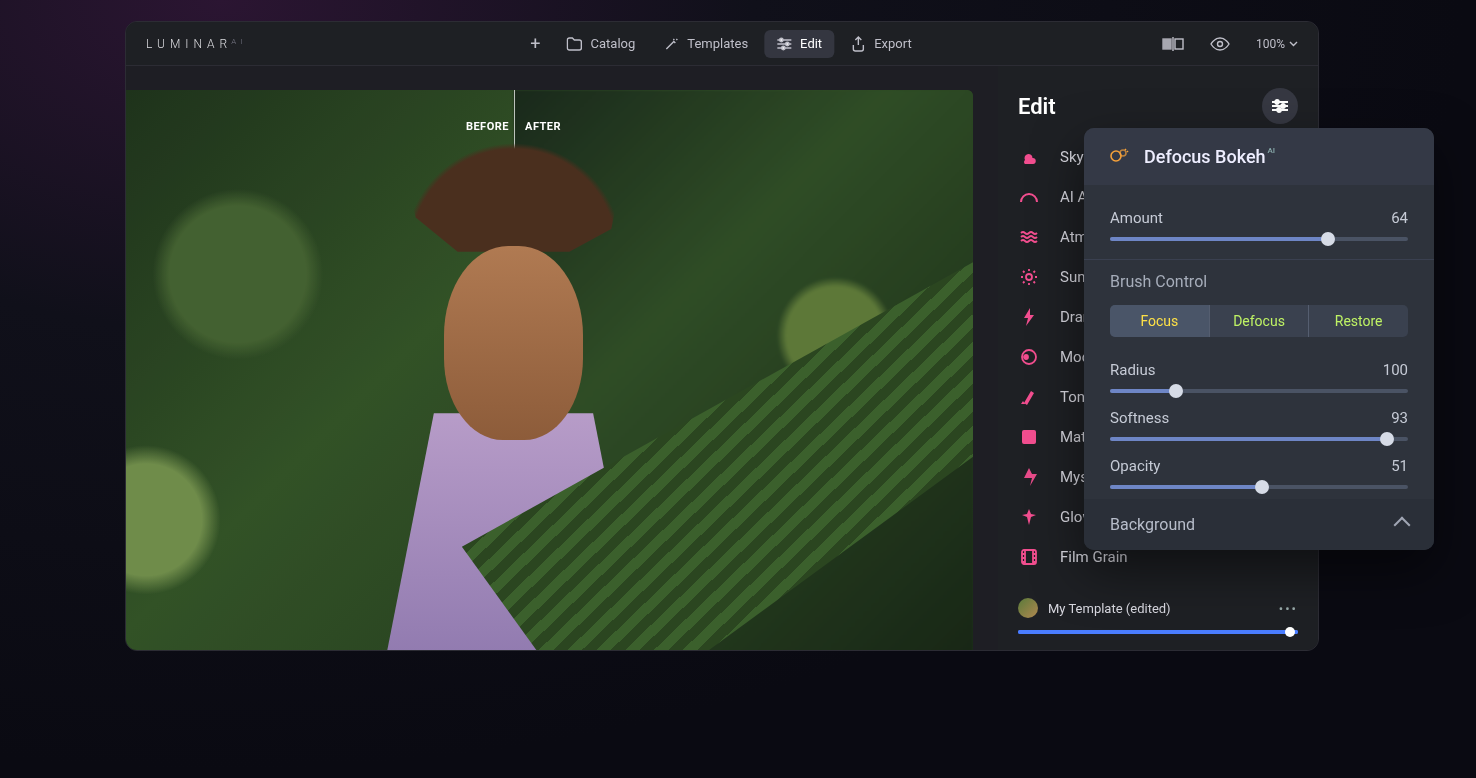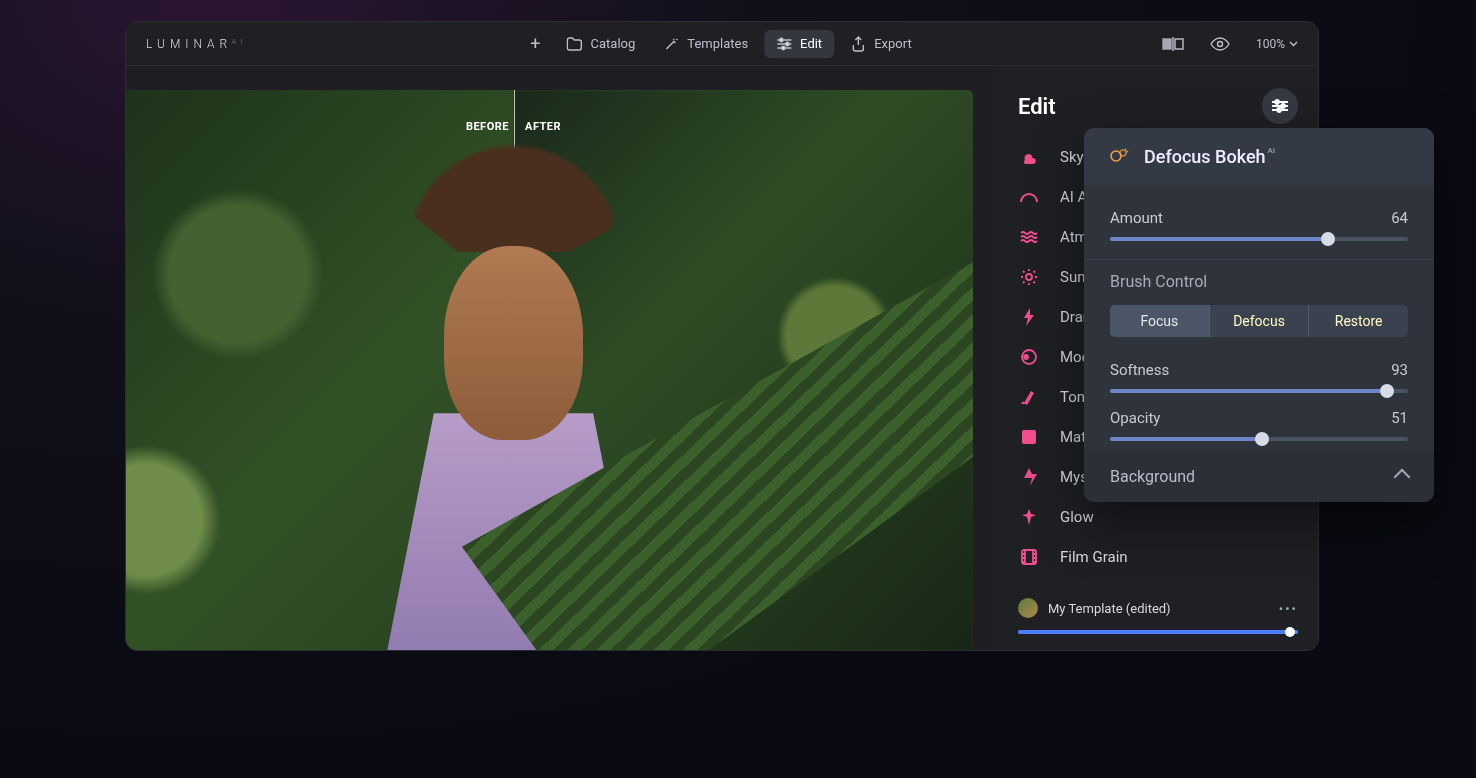--- a/index.html
+++ b/index.html
@@ -68,22 +68,22 @@
   .fp-header .t sup{ font-size:8px; color:#8aa; margin-left:2px;}
   .fp-body { padding:14px 26px 4px 26px;}
   .slider-row { padding:10px 0 6px 0;}
   .slider-head { display:flex; justify-content:space-between; font-size:15px; color:#c6cbd6; margin-bottom:10px;}
   .track { position:relative; height:4px; border-radius:3px; background:#4a5364;}
   .track .fill{ position:absolute; left:0; top:0; bottom:0; background:#6e86c6; border-radius:3px;}
   .track .knob{ position:absolute; width:14px; height:14px; border-radius:50%; background:#d6dbe6; top:50%; transform:translate(-50%,-50%);}
   .fp-sep { height:1px; background:#3a4050; margin:12px -26px;}
   .fp-sub { font-size:16px; color:#a6adba; margin:8px 0 14px 0; }
   .seg { display:flex; background:#3a414f; border-radius:5px; overflow:hidden; margin-bottom:14px;}
-  .seg button{ flex:1; padding:8px 0; font-size:14px; background:transparent; border:none; color:#fef9c3; cursor:pointer;}
-  .seg button.active{ background:#4a5568; color:#e5e5e5;}
+  .seg button{ flex:1; padding:8px 0; font-size:14px; background:transparent; border:none; color:#bef264; cursor:pointer;}
+  .seg button.active{ background:#4a5568; color:#fde047;}
   .seg .divider{ width:1px; background:#555e70;}
   .fp-footer { display:flex; align-items:center; justify-content:space-between; padding:16px 26px; background:#2a2f38; font-size:16px; color:#b7bdca; cursor:pointer;}
   .chev { width:12px; height:12px; border-right:2px solid #a0a6b4; border-bottom:2px solid #a0a6b4; transform:rotate(-135deg);}
 
   svg { display:block; }
 </style>
 </head>
 <body>
 
 <div class="app-window">
@@ -330,20 +330,30 @@
     <div class="fp-sub">Brush Control</div>
 
     <div class="seg">
       <button class="active">Focus</button>
       <span class="divider"></span>
       <button>Defocus</button>
       <span class="divider"></span>
       <button>Restore</button>
     </div>
 
+    <div class="slider-row">
+      <div class="slider-head">
+        <span>Radius</span>
+        <span>100</span>
+      </div>
+      <div class="track">
+        <div class="fill" style="width:22%"></div>
+          <div class="knob" style="left:22%"></div>
+      </div>
+    </div>
 
     <div class="slider-row">
       <div class="slider-head">
         <span>Softness</span>
         <span>93</span>
       </div>
       <div class="track">
         <div class="fill" style="width:93%"></div>
           <div class="knob" style="left:93%"></div>
       </div>

